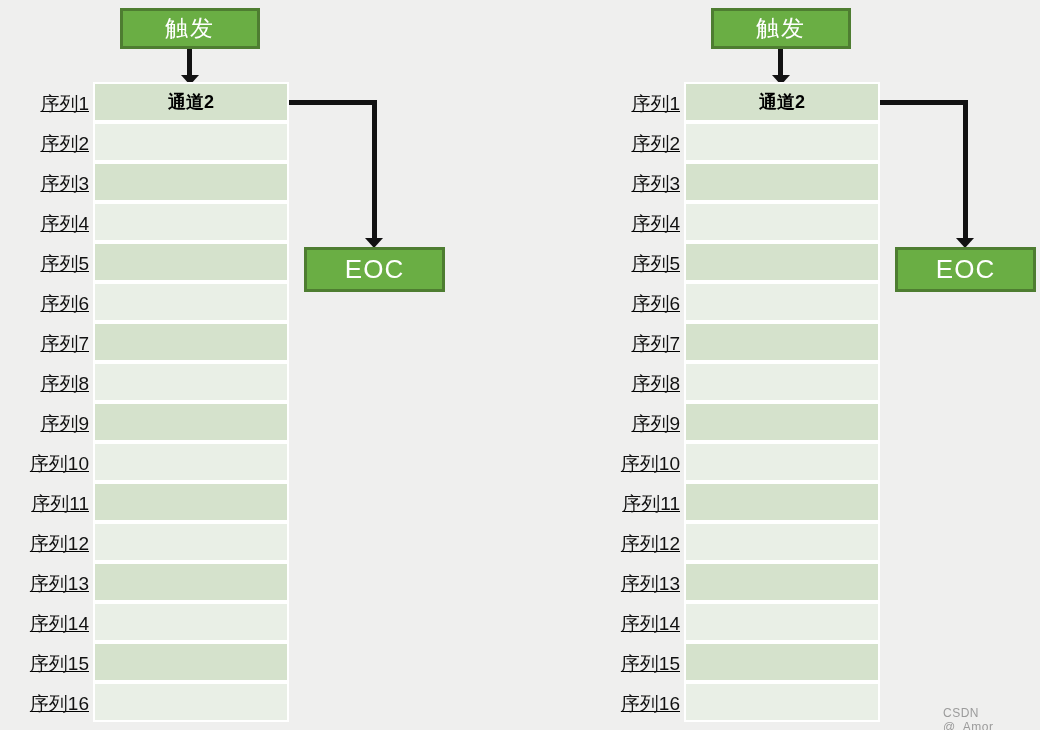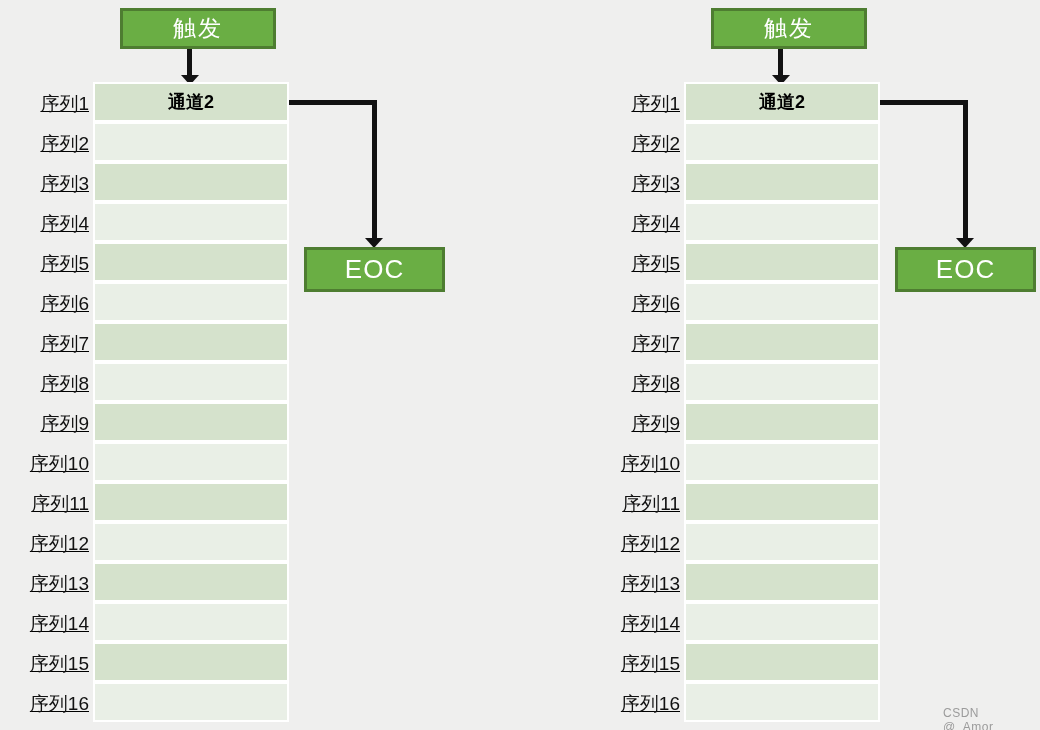--- a/index.html
+++ b/index.html
@@ -28,21 +28,21 @@
     box-sizing: border-box;
     background: var(--btn-fill, #6aae44);
     border: 3px solid var(--btn-border, #4e7d31);
     color: #ffffff;
     display: flex;
     align-items: center;
     justify-content: center;
   }
   .trigger-btn {
     left: 120px; top: 8px;
-    width: 156px; height: 41px;
+    width: 140px; height: 41px;
     font-size: 23px;
     letter-spacing: 2px;
   }
   .eoc-btn {
     left: 304px; top: 247px;
     width: 141px; height: 45px;
     font-size: 26px;
     letter-spacing: 1px;
     justify-content: center;
   }

